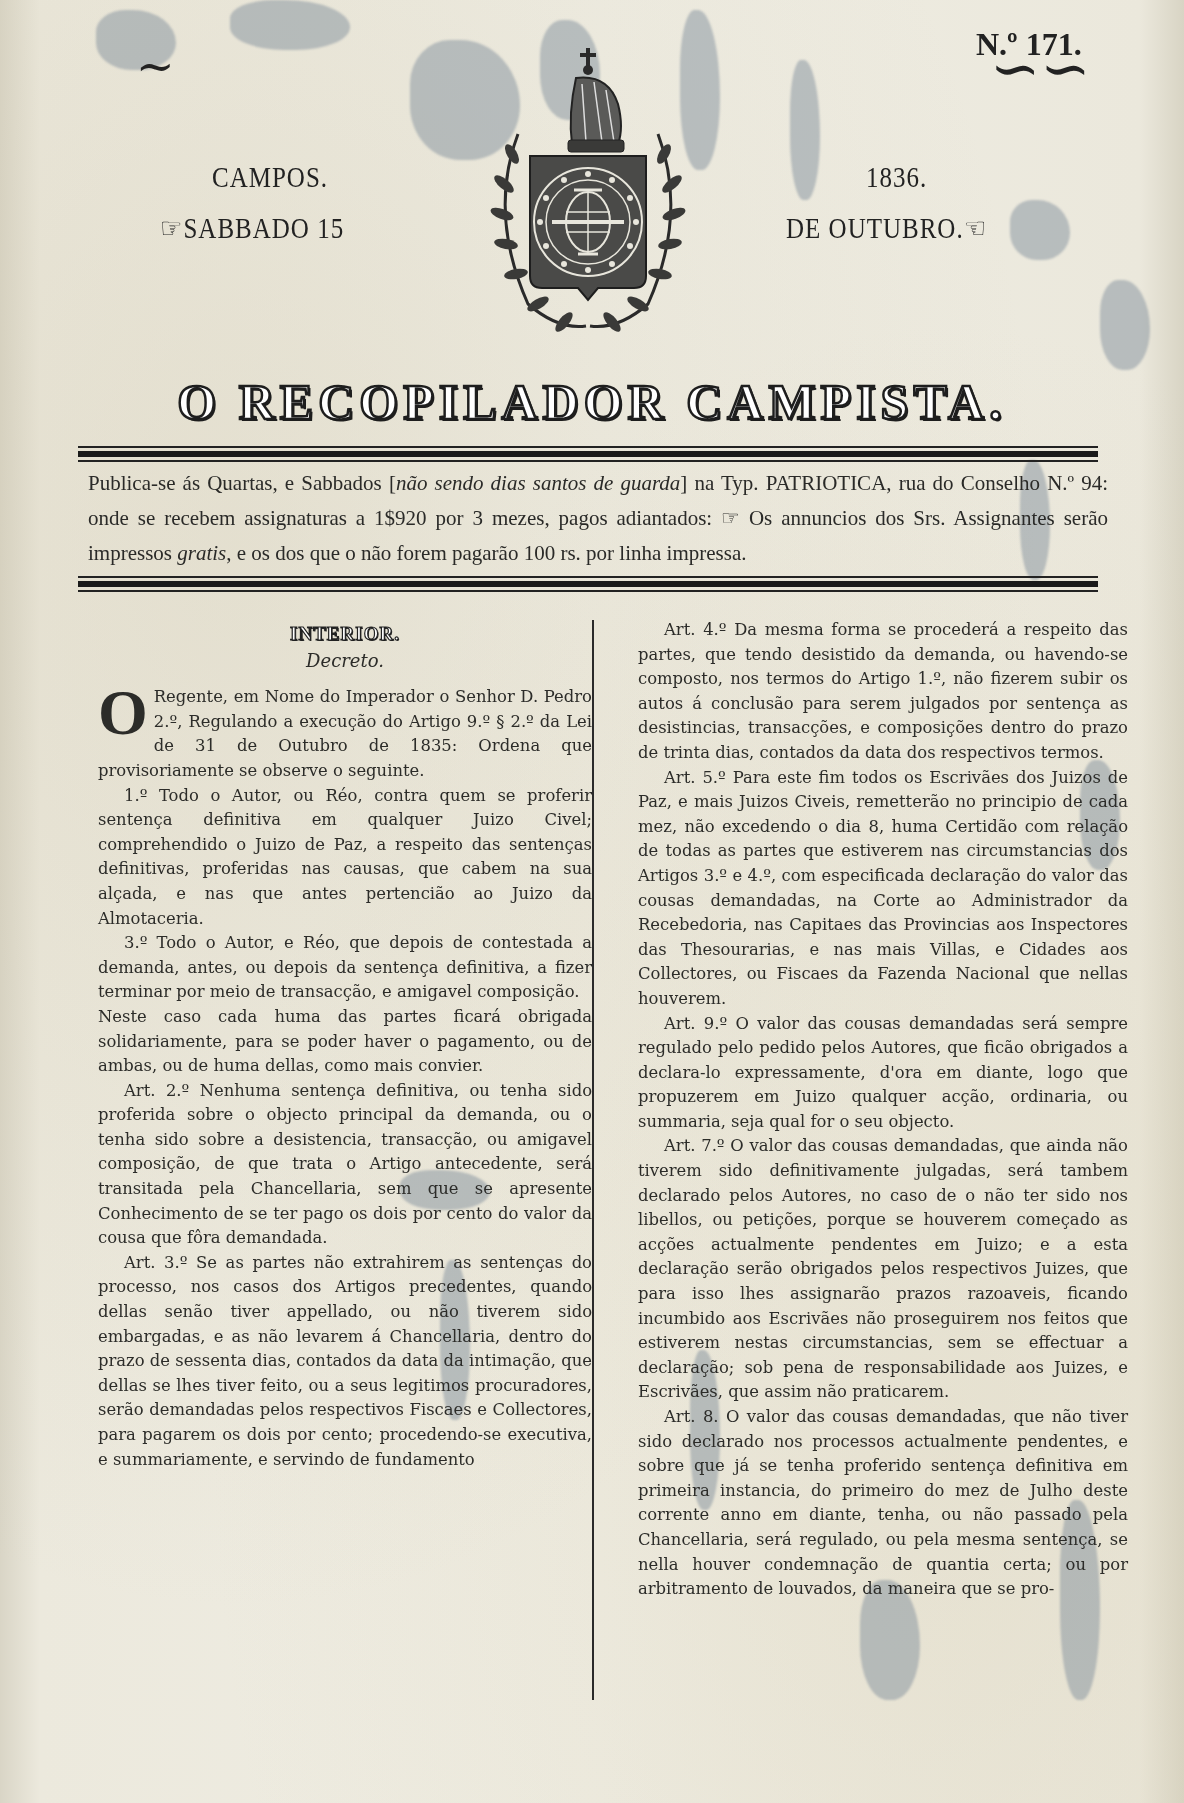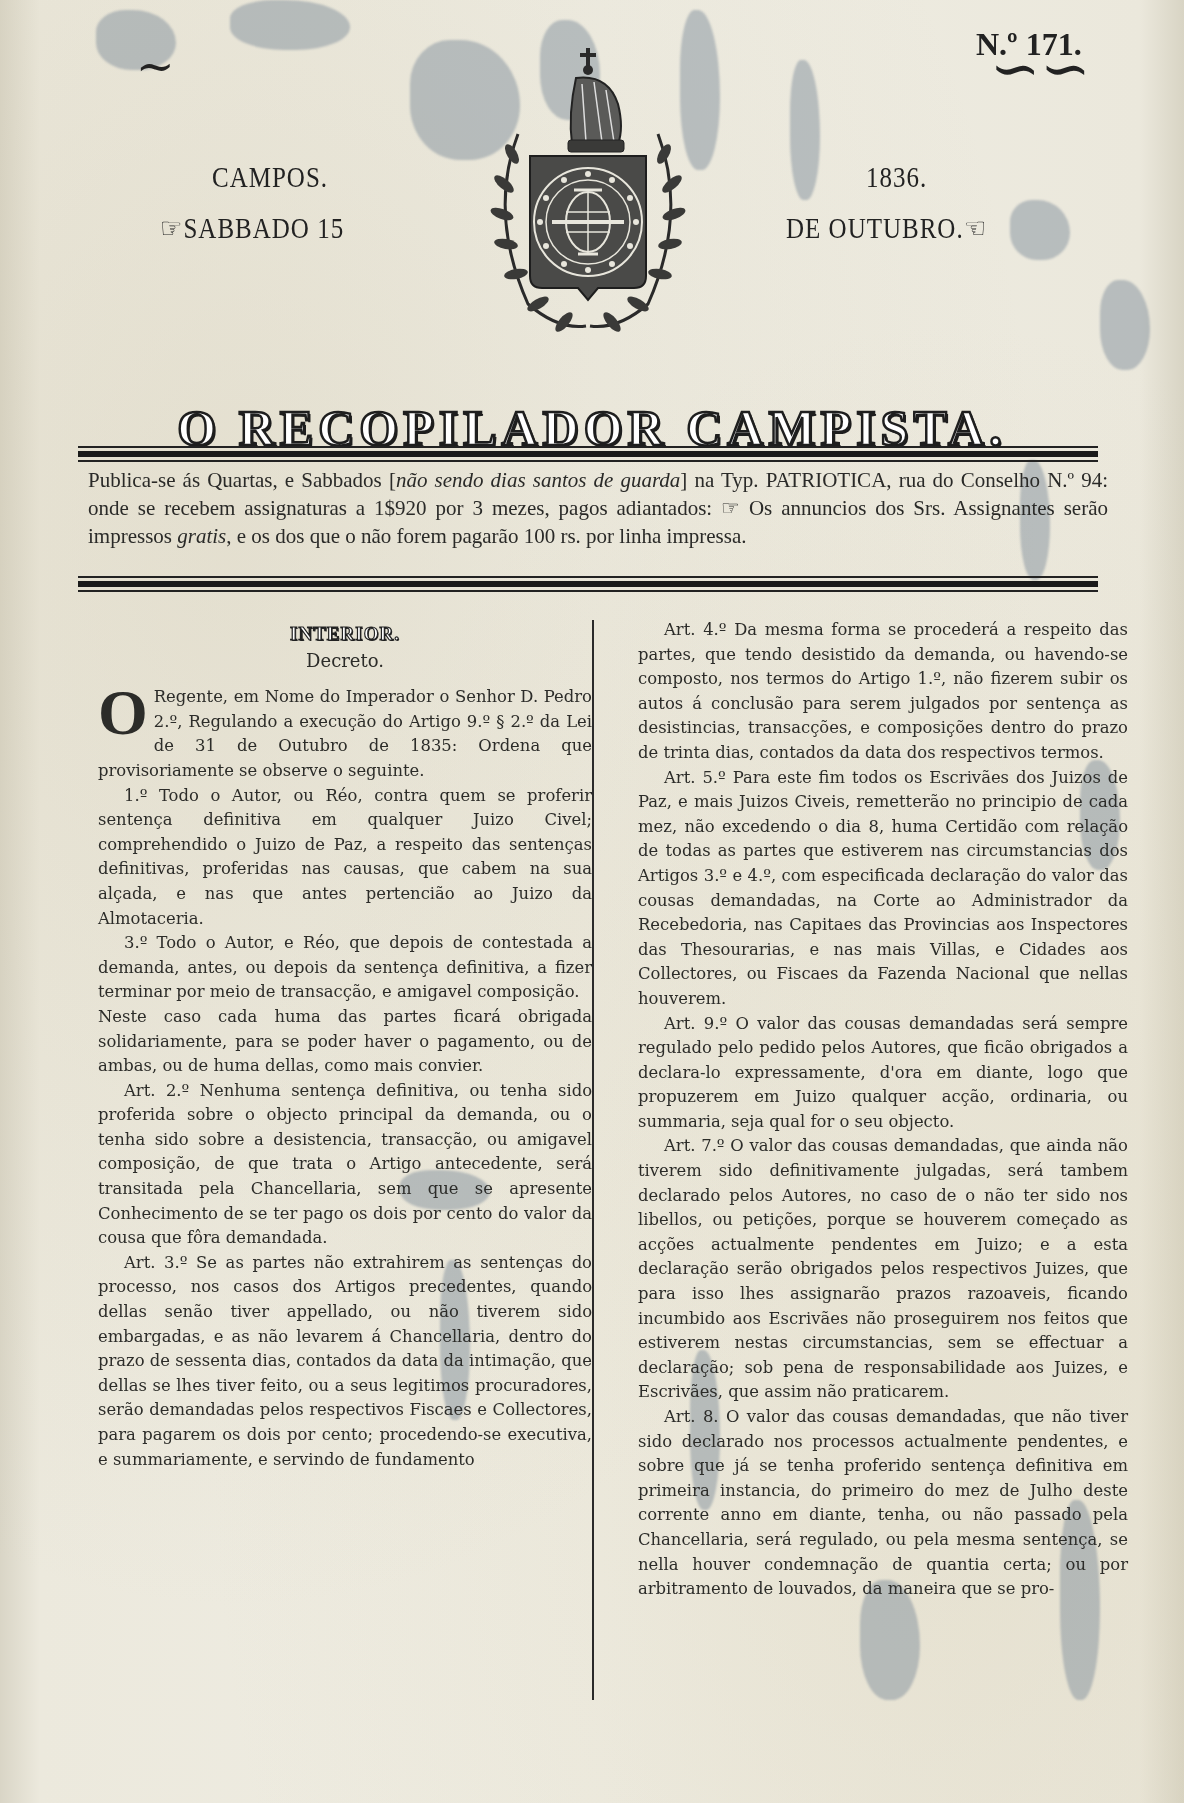--- a/index.html
+++ b/index.html
@@ -8,33 +8,33 @@
       background:
         radial-gradient(ellipse at 20% 30%, rgba(200,190,160,0.25), transparent 60%),
         radial-gradient(ellipse at 80% 80%, rgba(215,205,175,0.3), transparent 55%),
         linear-gradient(90deg,#d9d5c6 0px,#ece9dd 40px,#efede3 600px,#ebe8dc 1140px,#d8d4c4 1184px);}
     .stain{position:absolute;background:rgba(120,135,150,0.45);border-radius:40% 60% 50% 50%;filter:blur(1px);}
     .header-corner{position:absolute;font-family:"Liberation Serif",serif;font-weight:bold;font-size:32px;color:#222;}
     .swash{position:absolute;font-size:46px;line-height:40px;color:#222;font-family:"DejaVu Serif",serif;}
     .hdr-text{position:absolute;font-family:"Liberation Serif",serif;font-size:25px;letter-spacing:1px;color:#222;transform:scaleY(1.15);}
     .emblem{position:absolute;left:468px;top:44px;width:240px;height:300px;}
     .title{position:absolute;left:0;width:1184px;top:373px;text-align:center;font-family:"Liberation Serif",serif;font-weight:bold;font-size:50px;letter-spacing:5px;color:#fff;
-      -webkit-text-stroke:2.5px #1e1e1e;text-shadow:2px 2px 0 #1e1e1e;margin-top:26px;}
+      -webkit-text-stroke:2.5px #1e1e1e;text-shadow:2px 2px 0 #1e1e1e;}
     .rule{position:absolute;left:78px;width:1020px;}
     .rule .thin{height:2px;background:#222;margin-bottom:3px;}
     .rule .thick{height:6px;background:#1a1a1a;margin-bottom:3px;}
-    .masthead-info{position:absolute;left:88px;top:466px;width:1020px;font-family:"Liberation Serif",serif;font-size:21px;line-height:28px;color:#2a2a28;text-align:justify;}
+    .masthead-info{position:absolute;left:88px;top:466px;width:1020px;font-family:"Liberation Serif",serif;font-size:21px;line-height:35px;color:#2a2a28;text-align:justify;}
     .masthead-info i{font-style:italic;}
     .col{position:absolute;top:622px;font-family:"DejaVu Serif",serif;font-size:16.4px;line-height:24.6px;color:#2c2c29;text-align:justify;hyphens:manual;margin-left:20px;}
     .col.left{left:78px;width:494px;}
     .col.right{left:618px;width:490px;top:618px;}
     .col p{margin:0;}
     .col p.indent{text-indent:26px;}
     .section-head{text-align:center;font-family:"Liberation Serif",serif;font-weight:bold;font-size:19px;letter-spacing:1px;color:#fff;-webkit-text-stroke:1.2px #222;text-shadow:1px 1px 0 #222;margin-bottom:2px;}
-    .section-sub{text-align:center;font-size:18px;margin-bottom:12px;}
+    .section-sub{text-align:center;font-style:italic;font-size:18px;margin-bottom:12px;}
     .dropcap{float:left;font-size:64px;line-height:52px;font-weight:bold;margin:2px 6px 0 0;font-family:"Liberation Serif",serif;}
     .col-divider{position:absolute;left:592px;top:620px;width:2px;height:1080px;background:#2a2a2a;}
   </style>
 </head>
 <body>
 
 <div class="page">
 
   <div class="stain" style="left:96px;top:10px;width:80px;height:60px;"></div>
   <div class="stain" style="left:230px;top:0px;width:120px;height:50px;"></div>

